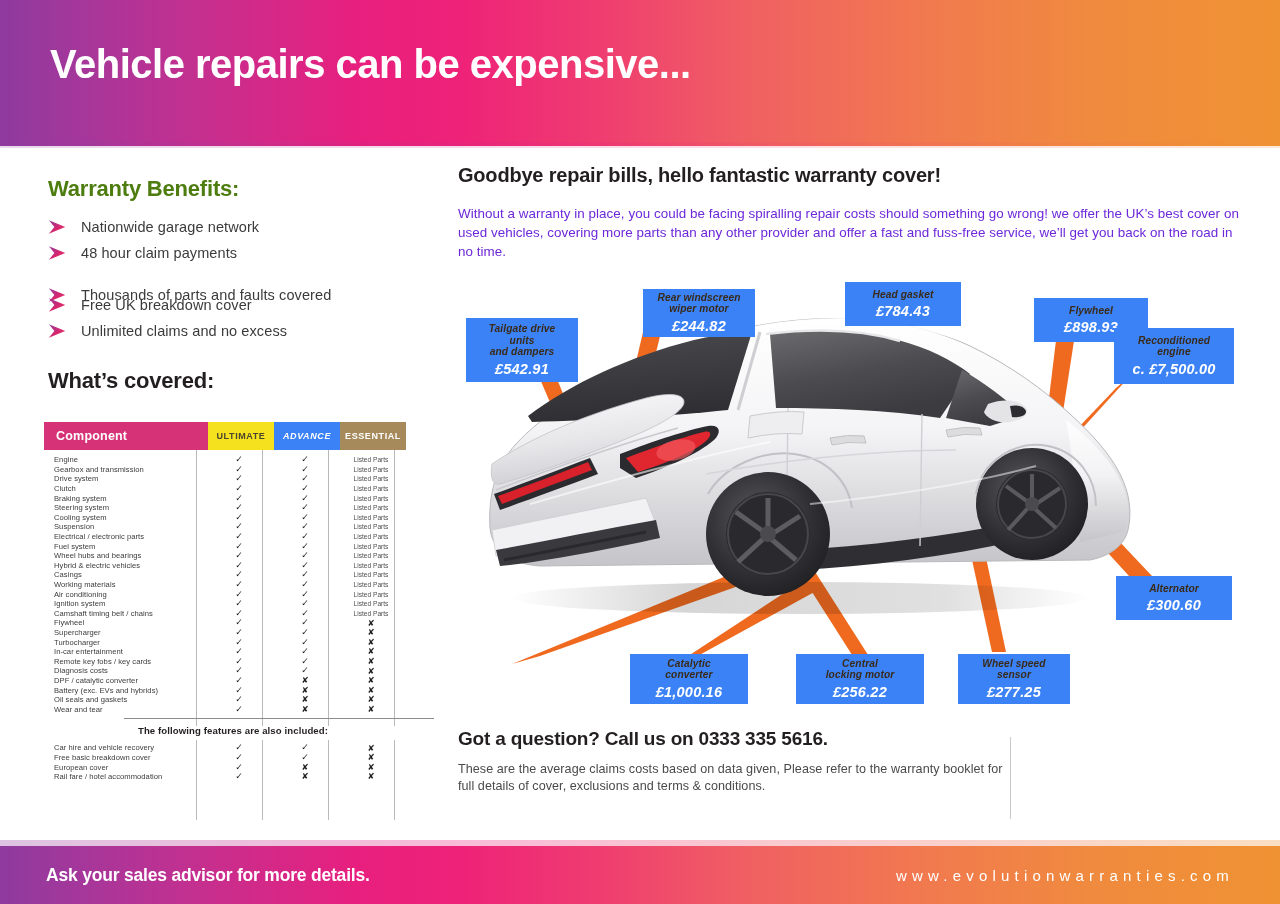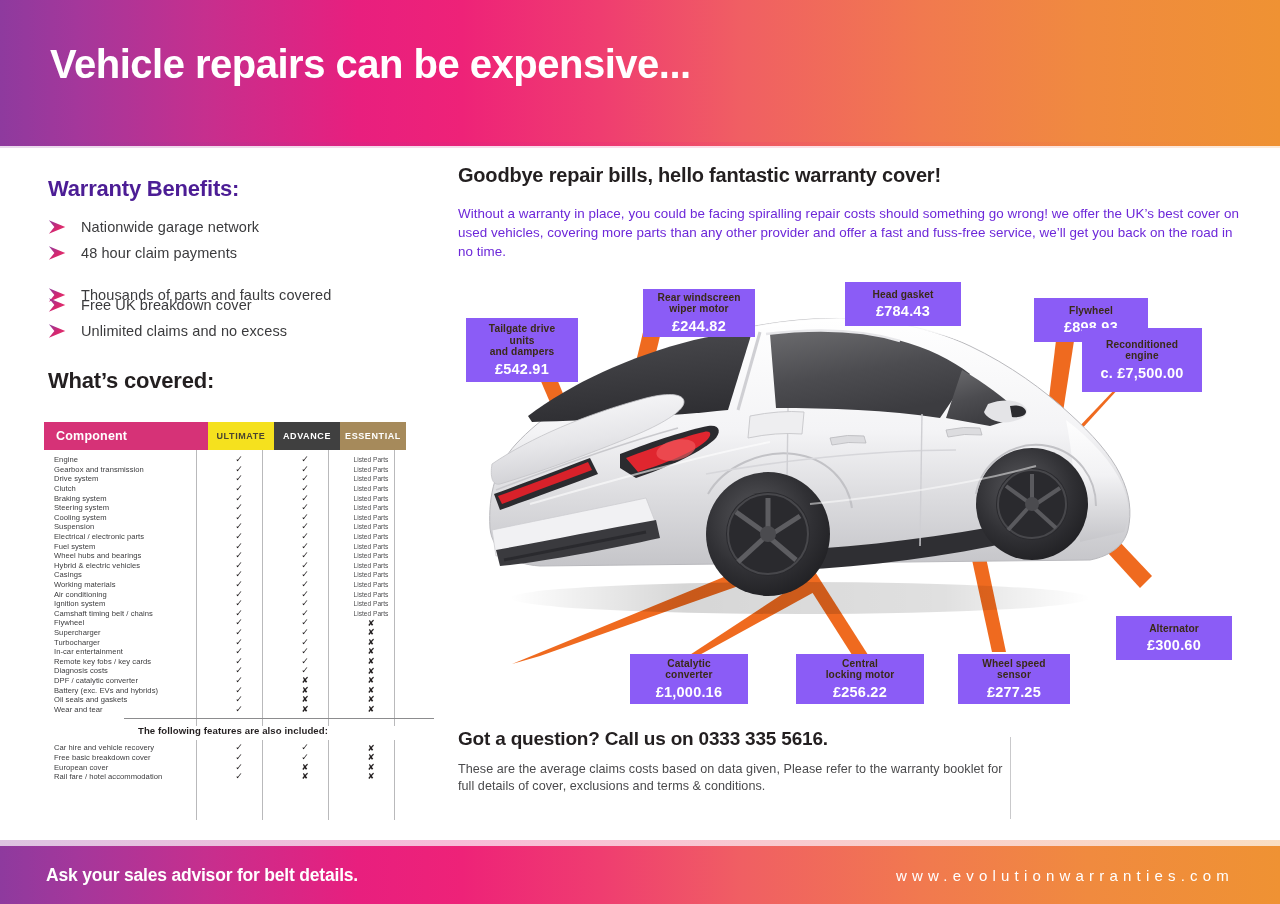--- a/index.html
+++ b/index.html
@@ -24,38 +24,38 @@
     position:absolute;left:0;top:142px;width:1280px;height:6px;
     background:linear-gradient(90deg,rgba(142,58,158,.55),rgba(232,31,126,.45),rgba(239,146,51,.55));
     opacity:.35;
   }
 
   
   .left-col{position:absolute;left:0;top:146px;width:440px;height:690px;}
 
   .benefits-title{
     position:absolute;left:48px;top:30px;
-    font-size:22px;font-weight:700;color:#4c1d95;letter-spacing:-0.2px;
+    font-size:22px;font-weight:700;color:#4d7c0f;letter-spacing:-0.2px;
   }
   .benefit-row{position:absolute;left:48px;height:26px;display:flex;align-items:center;gap:13px;}
   .benefit-arrow{width:20px;height:16px;display:block;flex:0 0 auto;}
   .benefit-text{font-size:14.5px;color:#3b3b3d;letter-spacing:.1px;white-space:nowrap;}
 
   .covered-title{
     position:absolute;left:48px;top:222px;
     font-size:22px;font-weight:700;color:#231f20;letter-spacing:-0.2px;
   }
 
   
   .cov-table{position:absolute;left:44px;top:276px;width:350px;}
   .tbl-head{display:flex;height:28px;}
   .th{display:flex;align-items:center;justify-content:center;font-size:9px;font-weight:700;letter-spacing:.6px;color:#fff;}
   .th-component{flex:0 0 152px;justify-content:flex-start;padding-left:12px;font-size:12.5px;letter-spacing:.2px;background:#d63277;}
   .th-ultimate{flex:0 0 66px;background:#f5e11e;color:#4a4430;}
-  .th-advance{flex:0 0 66px;background:#404040;}
+  .th-advance{flex:0 0 66px;background:#3b82f6;font-style:italic;}
   .th-essential{flex:0 0 66px;background:#a68a5b;}
 
   .tbl-body{position:relative;padding-top:5px;}
   .trow{display:flex;height:9.6px;align-items:center;}
   .c-name{flex:0 0 152px;font-size:7.6px;color:#3b3b3d;padding-left:10px;white-space:nowrap;letter-spacing:.05px;}
   .c-cell{flex:0 0 66px;display:flex;align-items:center;justify-content:center;font-size:8.4px;color:#231f20;}
   .c-cell.listed{font-size:6.6px;color:#4e4e50;}
   .tick{font-size:9px;font-weight:700;line-height:1;}
   .cross{font-size:8.5px;font-weight:700;line-height:1;}
 
@@ -78,23 +78,23 @@
     position:absolute;left:18px;top:58px;width:786px;
     font-size:13.4px;line-height:19px;color:#6d28d9;letter-spacing:.05px;
   }
 
   
   .stage{position:absolute;left:0;top:130px;width:840px;height:460px;}
 
   .leader{position:absolute;fill:#ef6a1f;}
 
   .callout{
-    position:absolute;background:#8b5cf6;color:#ffffff;text-align:center;
+    position:absolute;background:#3b82f6;color:#ffffff;text-align:center;
     display:flex;flex-direction:column;align-items:center;justify-content:center;
-    line-height:1.12;padding:4px 10px;box-sizing:border-box;
+    line-height:1.12;padding:4px 10px;box-sizing:border-box;font-style:italic;
   }
   .co-label{font-size:10.2px;font-weight:700;color:#3a2a18;letter-spacing:.1px;}
   .co-price{font-size:14.5px;font-weight:700;color:#ffffff;letter-spacing:.2px;margin-top:3px;}
 
   
   .car-wrap{position:absolute;left:30px;top:22px;width:690px;height:340px;}
 
   
   .q-block{position:absolute;left:458px;top:728px;width:560px;}
   .q-title{font-size:19px;font-weight:700;color:#231f20;letter-spacing:-.2px;white-space:nowrap;}
@@ -735,28 +735,28 @@
             <div>Head gasket</div>
           </div>
           <div class="co-price">£784.43</div>
         </div>
       <div class="callout" style="left:594px; top:22px;  width:114px; height:44px;">
           <div class="co-label">
             <div>Flywheel</div>
           </div>
           <div class="co-price">£898.93</div>
         </div>
-      <div class="callout" style="left:642px; top:52px;  width:120px; height:64px;">
+      <div class="callout" style="left:674px; top:52px;  width:120px; height:56px;">
           <div class="co-label">
             <div>Reconditioned</div>
             <div>engine</div>
           </div>
           <div class="co-price">c. £7,500.00</div>
         </div>
-      <div class="callout" style="left:676px; top:300px; width:116px; height:44px;margin-top:40px;">
+      <div class="callout" style="left:676px; top:300px; width:116px; height:44px;">
           <div class="co-label">
             <div>Alternator</div>
           </div>
           <div class="co-price">£300.60</div>
         </div>
       <div class="callout" style="left:190px; top:378px; width:118px; height:50px;">
           <div class="co-label">
             <div>Catalytic</div>
             <div>converter</div>
           </div>
@@ -780,17 +780,17 @@
   </div>
 
   <div class="q-block">
     <div class="q-title">Got a question? Call us on 0333 335 5616.</div>
     <div class="q-sub">These are the average claims costs based on data given, Please refer to the warranty booklet for full details of cover, exclusions and terms &amp; conditions.</div>
   </div>
   <div class="q-divider"></div>
 
   <div class="footer-topline"></div>
   <div class="footer">
-    <div class="footer-left">Ask your sales advisor for belt details.</div>
+    <div class="footer-left">Ask your sales advisor for more details.</div>
     <div class="footer-right">www.evolutionwarranties.com</div>
   </div>
 
 </div>
 
 </body></html>

